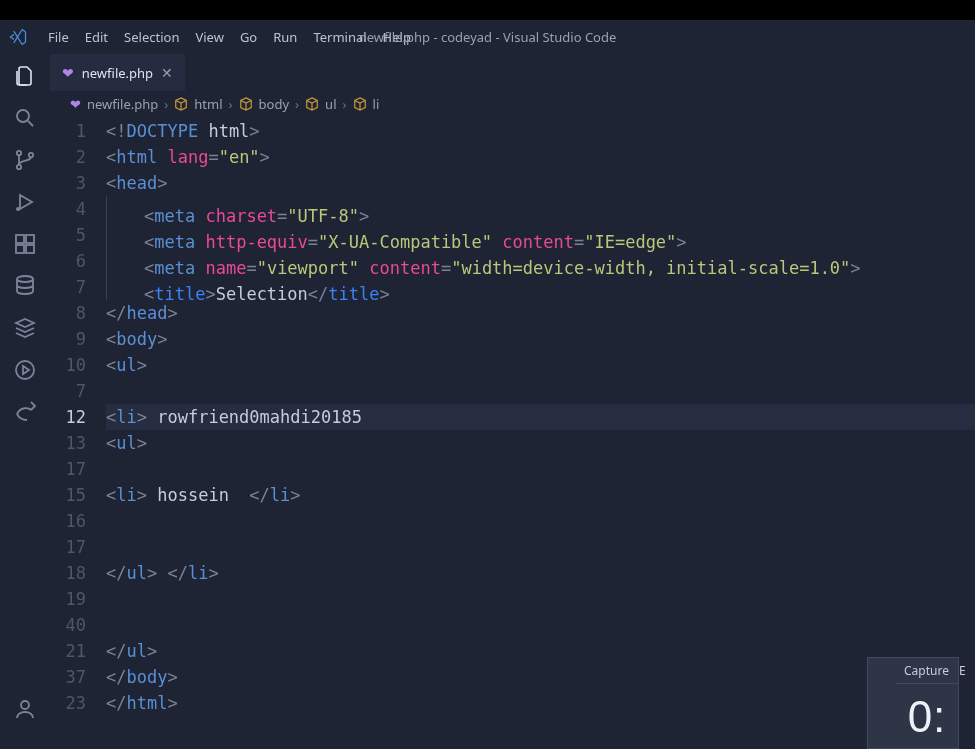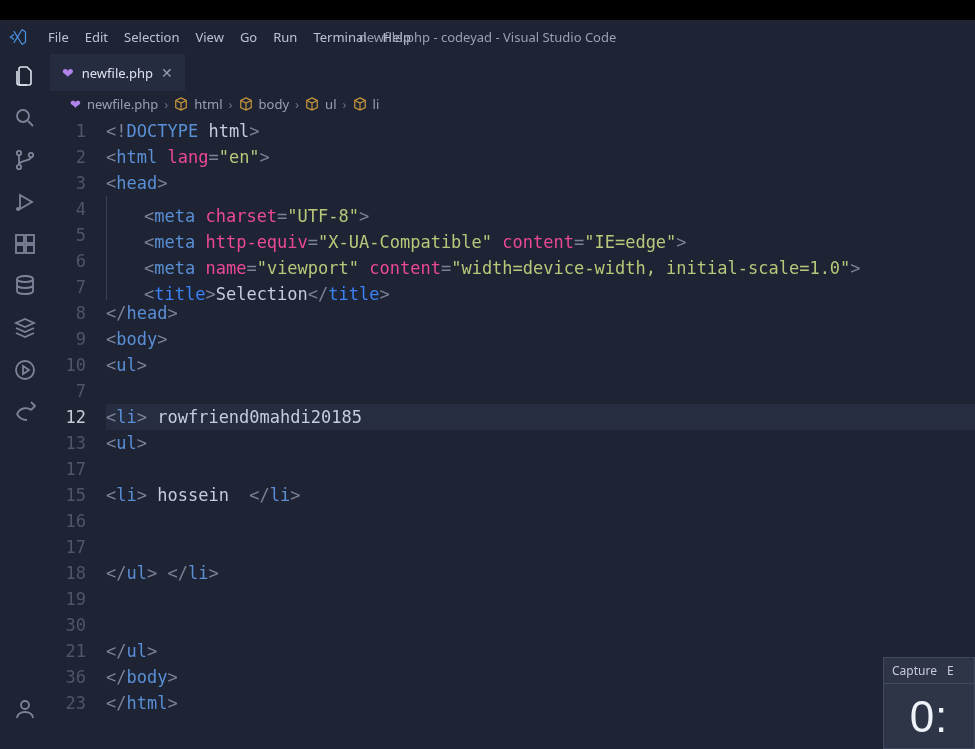--- a/index.html
+++ b/index.html
@@ -133,26 +133,27 @@
   .t-tag   { color:#5a8fd6; }        
   .t-title { color:#3b82f6; }        
   .t-doctype{ color:#5a8fd6; }
   .t-attr  { color:#ec4899;text-align:right; }        
   .t-str   { color:#b9c77a; }        
   .t-text  { color:#c5ccde; }
 
   
   .overlay {
     position:absolute;
-    right:0; bottom:0;
+    right:16px; bottom:0;
     width: 92px;
     background:#2e3547;
     border:1px solid #424a60;
     display:flex;
     flex-direction:column;
+    padding-left:28px;
   }
   .overlay-header {
     font-size:12px;
     color:#c8ccd9;
     padding:4px 8px;
     display:flex; gap:10px;
     border-bottom:1px solid #424a60;
   }
   .overlay-body {
     flex:1;
@@ -321,23 +322,23 @@
             <div class="ln">10</div>
             <div class="ln">7</div>
             <div class="ln current">12</div>
             <div class="ln">13</div>
             <div class="ln">17</div>
             <div class="ln">15</div>
             <div class="ln">16</div>
             <div class="ln">17</div>
             <div class="ln">18</div>
             <div class="ln">19</div>
-            <div class="ln">30</div>
+            <div class="ln">40</div>
             <div class="ln">21</div>
-            <div class="ln">36</div>
+            <div class="ln">37</div>
             <div class="ln">23</div>
           </div>
         <div class="code">
             <div class="code-line"><span class="t-punc">&lt;</span><span class="t-punc">!</span><span class="t-doctype">DOCTYPE</span><span class="t-punc"> </span><span class="t-text">html</span><span class="t-punc">&gt;</span></div>
             <div class="code-line"><span class="t-punc">&lt;</span><span class="t-tag">html</span><span class="t-punc"> </span><span class="t-attr">lang</span><span class="t-punc">=</span><span class="t-str">"en"</span><span class="t-punc">&gt;</span></div>
             <div class="code-line"><span class="t-punc">&lt;</span><span class="t-tag">head</span><span class="t-punc">&gt;</span></div>
             <div class="code-line"><span style="display:inline-block;width:38px;border-left:1px solid #3a4157;height:100%;"></span><span class="t-punc">&lt;</span><span class="t-tag">meta</span><span class="t-punc"> </span><span class="t-attr">charset</span><span class="t-punc">=</span><span class="t-str">"UTF-8"</span><span class="t-punc">&gt;</span></div>
             <div class="code-line"><span style="display:inline-block;width:38px;border-left:1px solid #3a4157;height:100%;"></span><span class="t-punc">&lt;</span><span class="t-tag">meta</span><span class="t-punc"> </span><span class="t-attr">http-equiv</span><span class="t-punc">=</span><span class="t-str">"X-UA-Compatible"</span><span class="t-punc"> </span><span class="t-attr">content</span><span class="t-punc">=</span><span class="t-str">"IE=edge"</span><span class="t-punc">&gt;</span></div>
             <div class="code-line"><span style="display:inline-block;width:38px;border-left:1px solid #3a4157;height:100%;"></span><span class="t-punc">&lt;</span><span class="t-tag">meta</span><span class="t-punc"> </span><span class="t-attr">name</span><span class="t-punc">=</span><span class="t-str">"viewport"</span><span class="t-punc"> </span><span class="t-attr">content</span><span class="t-punc">=</span><span class="t-str">"width=device-width, initial-scale=1.0"</span><span class="t-punc">&gt;</span></div>
             <div class="code-line"><span style="display:inline-block;width:38px;border-left:1px solid #3a4157;height:100%;"></span><span class="t-punc">&lt;</span><span class="t-title">title</span><span class="t-punc">&gt;</span><span class="t-text">Selection</span><span class="t-punc">&lt;/</span><span class="t-title">title</span><span class="t-punc">&gt;</span></div>

